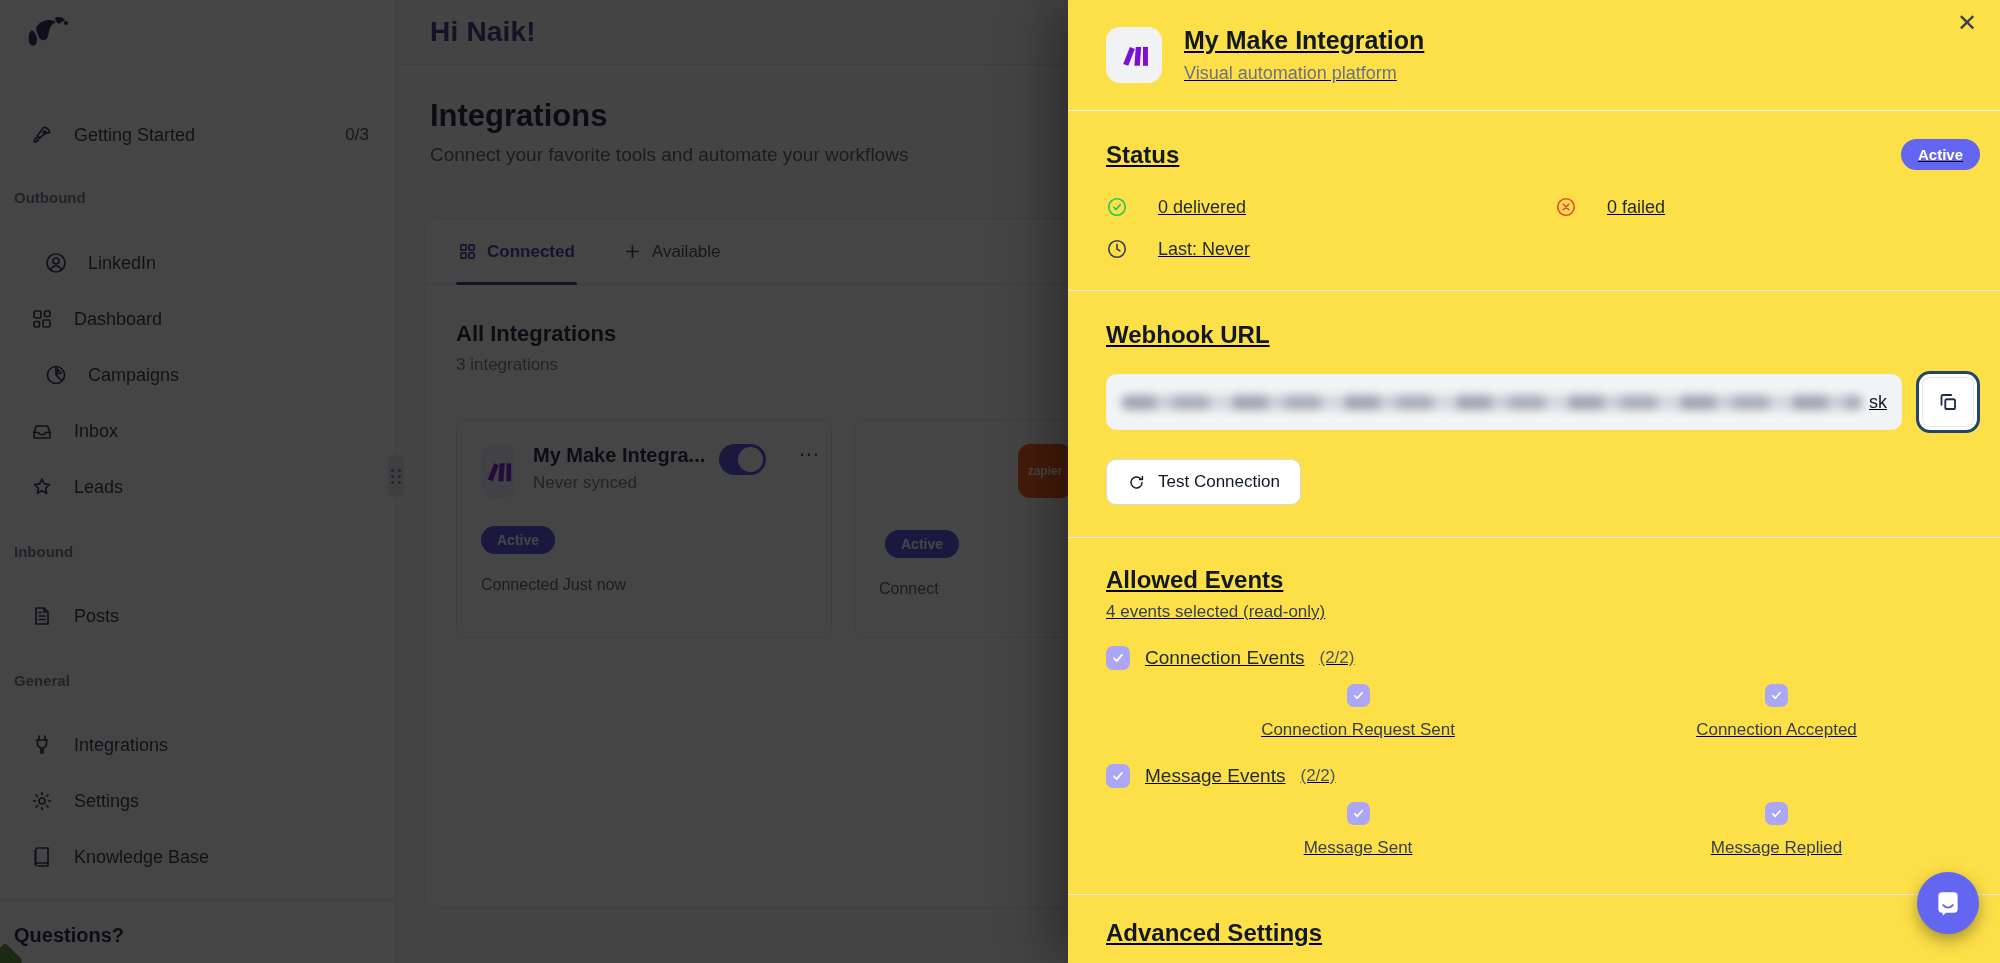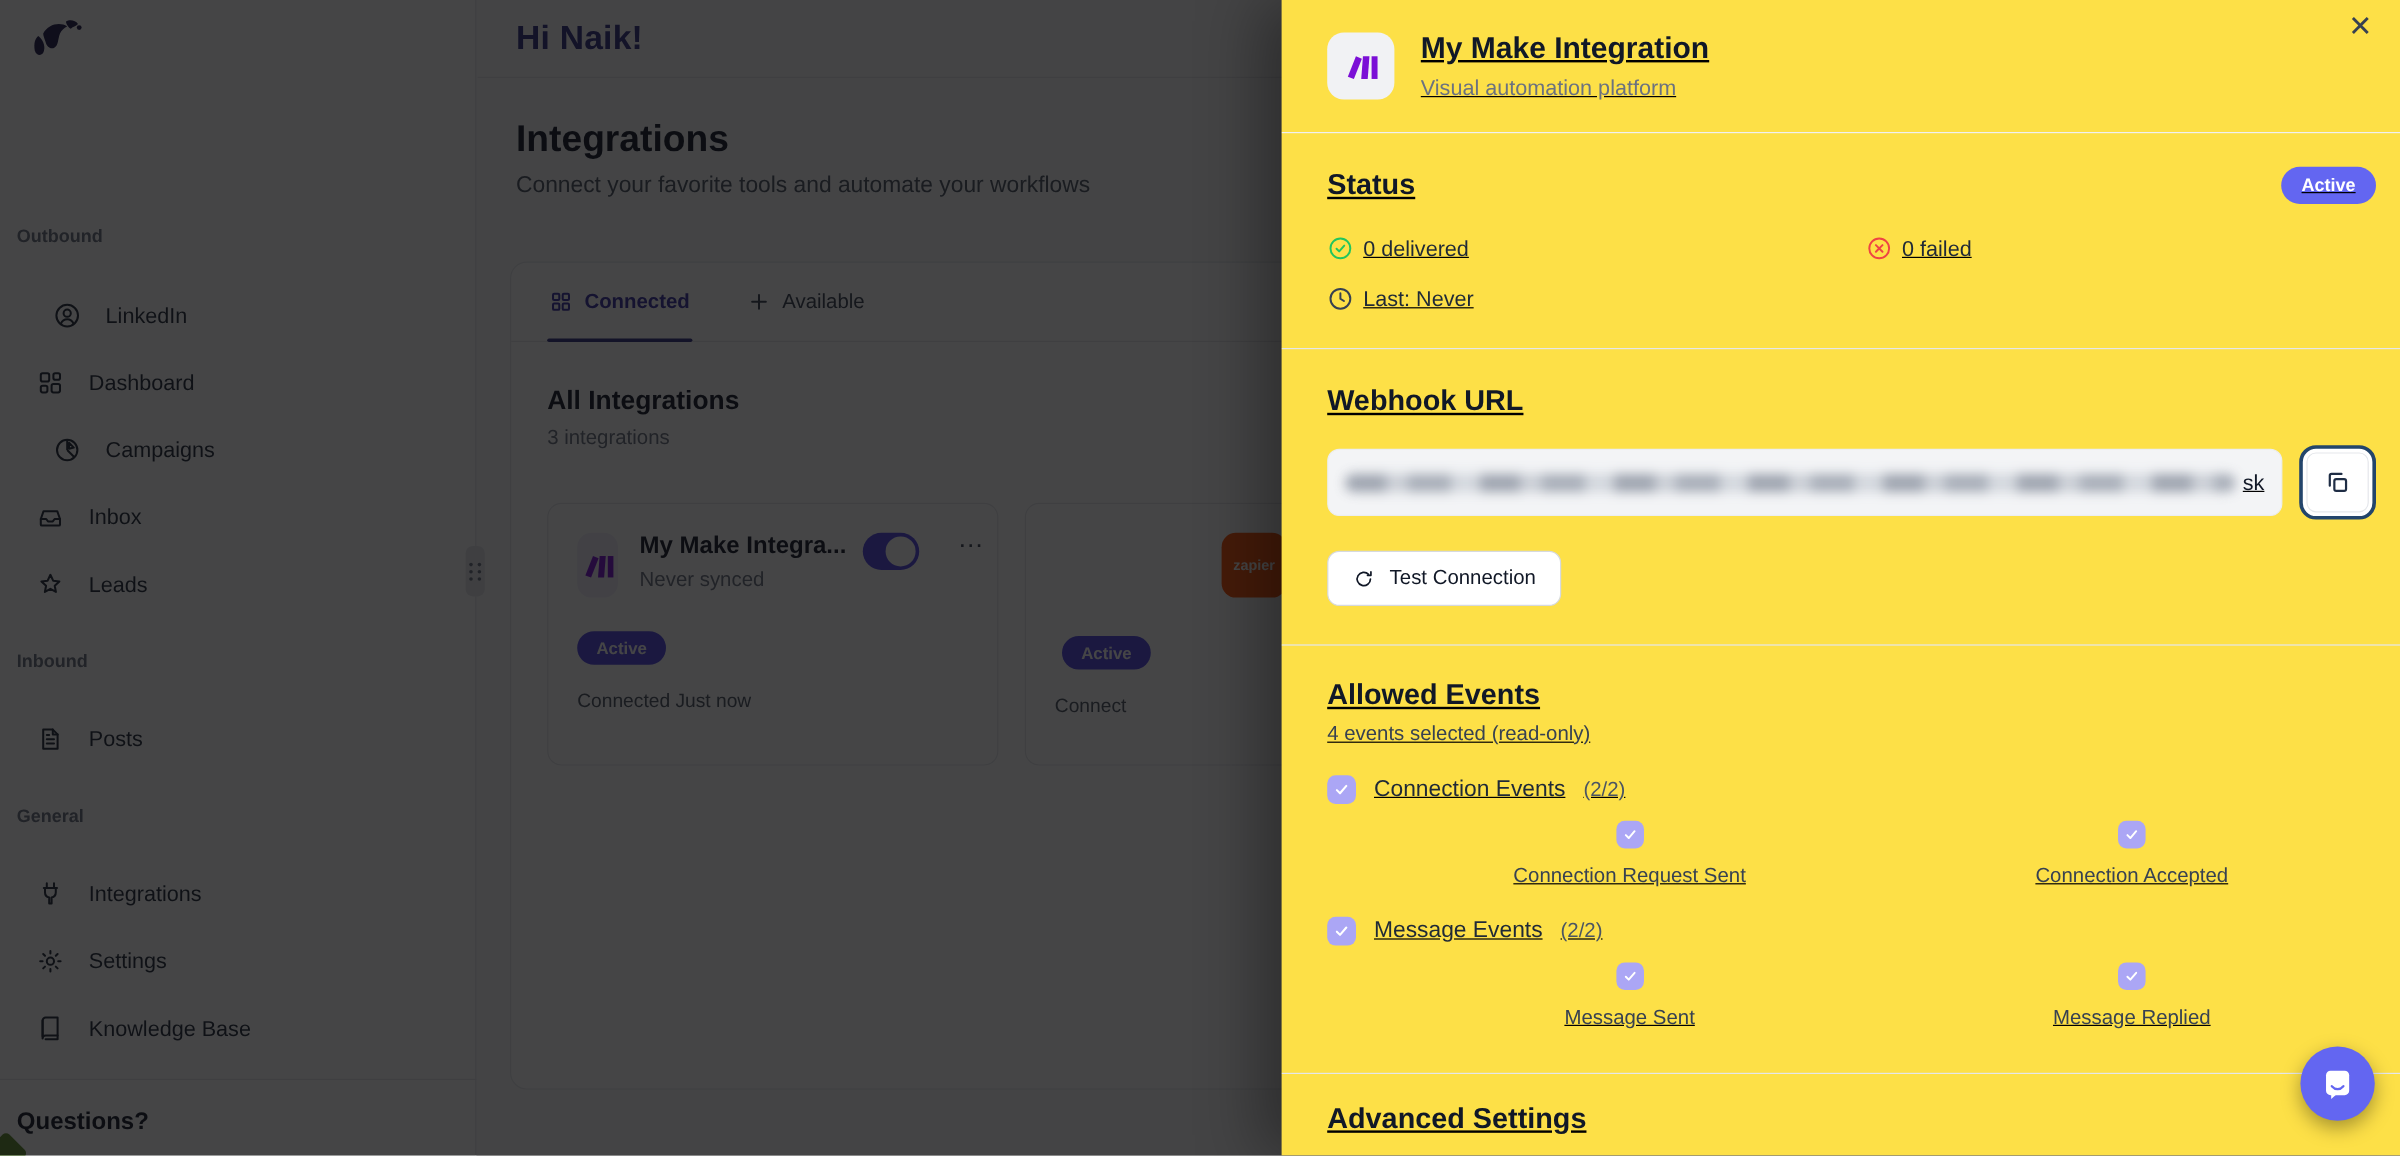--- a/index.html
+++ b/index.html
@@ -66,21 +66,21 @@
   .p-title { font-size:25px; font-weight:700; color:#111827; }
   .p-sub { margin-top:8px; font-size:18px; color:#6b7280; }
   .p-close { position:absolute; right:22px; top:8px; width:30px; height:30px; color:#374151; font-size:24px; line-height:30px; text-align:center; }
   .sec-h { font-size:24px; font-weight:600; color:#111827; }
   .divider { border-top:1px solid #e5e7eb; }
 
   .status-sec { position:relative; padding-top:28px; padding-bottom:30px; }
   .status-head { display:flex; align-items:center; justify-content:space-between; }
   .pill { background:#6366f1; color:#fff; font-size:15px; font-weight:600; border-radius:999px; padding:7px 17px; }
   .stat-grid { margin-top:26px; display:grid; grid-template-columns:449px auto; row-gap:20px; }
-  .stat-item { display:flex; align-items:center; gap:8px; font-size:18px; color:#1f2937; }
+  .stat-item { display:flex; align-items:center; gap:30px; font-size:18px; color:#1f2937; }
   .stat-item .sic { width:22px; height:22px; flex:0 0 auto; }
 
   .webhook-sec { padding-top:30px; padding-bottom:32px; }
   .wh-row { margin-top:22px; display:flex; align-items:center; gap:14px; }
   .wh-input { flex:1; height:56px; background:#f3f4f6; border:1px solid #eceef1; border-radius:10px; display:flex; align-items:center; padding:0 14px; gap:4px; }
   .redacted { flex:1; height:15px; border-radius:7px; margin-right:2px;
     background:repeating-linear-gradient(90deg,#8f96a3 0 34px,#c3c8d0 34px 52px,#9aa1ad 52px 88px,#cdd2d9 88px 112px);
     filter:blur(5px); opacity:.85; }
   .wh-suffix { font-size:18px; color:#111827; }
   .copy-btn { width:64px; height:62px; border-radius:14px; border:3px solid #23456b; background:#fff; display:flex; align-items:center; justify-content:center; box-shadow:inset 0 0 0 3px #fff, inset 0 0 0 4px #e5e7eb; }
@@ -109,20 +109,31 @@
   <div class="sidebar">
     <div class="logo-wrap">
       <svg width="52" height="48" viewBox="0 0 52 48" fill="none">
         <path d="M10 20c-3 2-4 7-3 12 1 4 5 5 7 2 2-4 1-10-4-14z" fill="#1e1b4b"></path>
         <path d="M14 18c4-8 14-10 20-6-2 1-5 3-6 6-2 5-1 10-5 12-3 1-6-1-7-5-1-3-2-5-2-7z" fill="#1e1b4b"></path>
         <path d="M33 8c3-2 8-1 10 2-2 2-4 2-6 4-2-1-4-4-4-6z" fill="#1e1b4b"></path>
         <circle cx="44" cy="13" r="2" fill="#1e1b4b"></circle>
       </svg>
     </div>
 
+    <div class="side-item" style="top:113px;">
+      <span class="icn">
+        <svg viewBox="0 0 24 24" width="24" height="24" fill="none" stroke="currentColor" stroke-width="1.7" stroke-linecap="round" stroke-linejoin="round">
+          <path d="M14.5 4.2c2.4.6 4.7 2.9 5.3 5.3-2 .6-4.1.4-5.9 1.9L9.5 15l-2.3-2.3 3.6-4.4c1.5-1.8 1.3-3.5 3.7-4.1z"></path>
+          <circle cx="14.6" cy="9.4" r="1.2"></circle>
+          <path d="M7 14.5c-1.6.3-2.6 2.2-2.9 4.4 2.2-.3 4.1-1.3 4.4-2.9"></path>
+        </svg>
+      </span>
+      <span class="lbl">Getting Started</span>
+      <span class="cnt">0/3</span>
+    </div>
 
     <div class="side-section" style="top:189px;">Outbound</div>
 
     <div class="side-item" style="top:241px;padding-left:44px;">
       <span class="icn">
         <svg viewBox="0 0 24 24" width="24" height="24" fill="none" stroke="currentColor" stroke-width="1.7" stroke-linecap="round">
           <circle cx="12" cy="12" r="9"></circle>
             <circle cx="12" cy="10" r="3"></circle>
             <path d="M6.8 18.6c1.1-2.6 3.4-3.6 5.2-3.6s4.1 1 5.2 3.6"></path>
         </svg>

